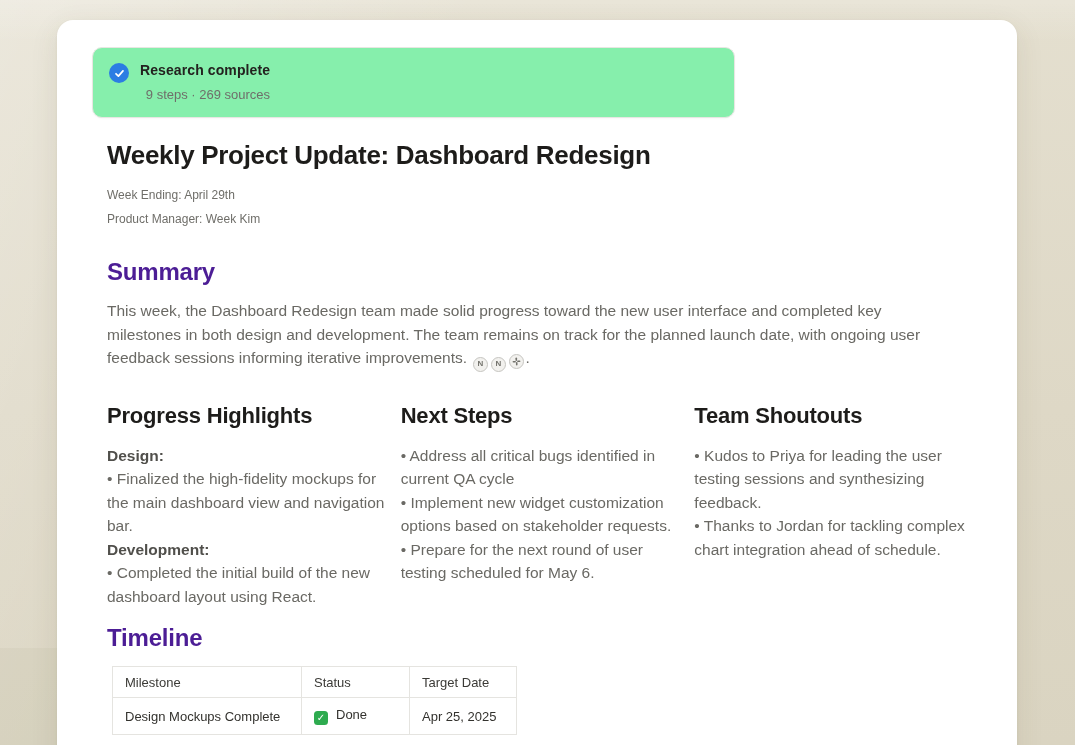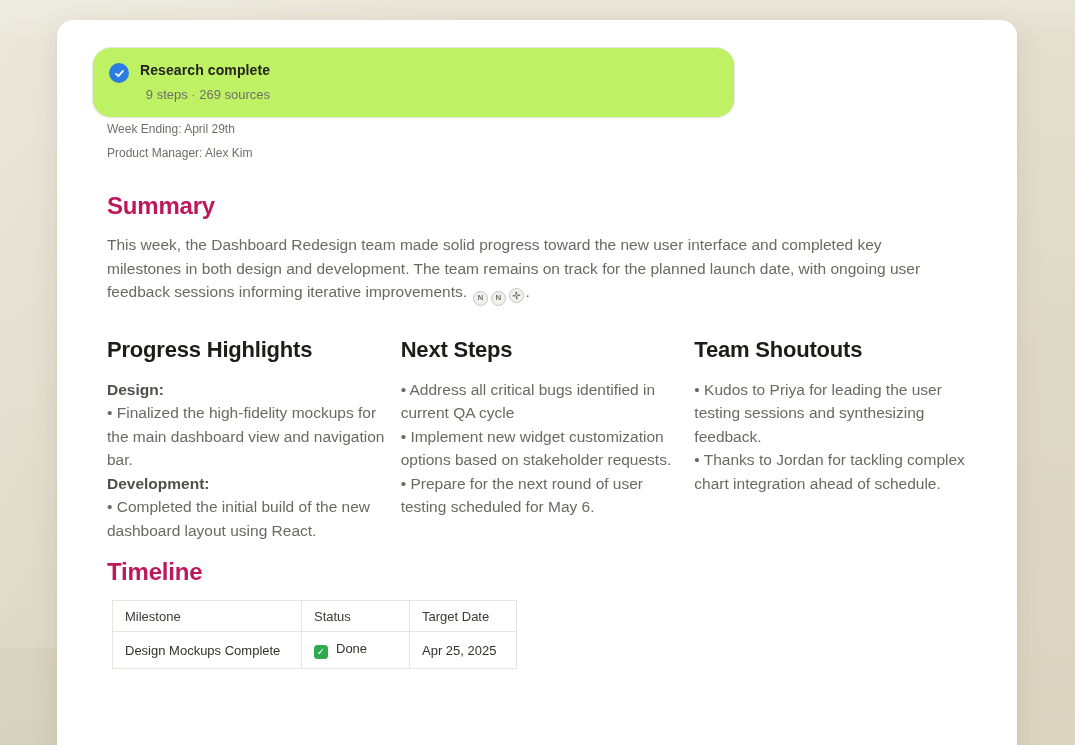--- a/index.html
+++ b/index.html
@@ -20,40 +20,40 @@
   .page-card {
     position:absolute; left:57px; top:20px; width:960px; height:760px;
     background:#FFFFFF; border-radius:16px;
     box-shadow: 0 8px 28px rgba(80,68,40,0.10), 0 1px 3px rgba(80,68,40,0.06);
     padding:27px 45px 0 50px;
   }
 
   
   .research-card {
     width:643px; margin-left:-15px;
-    border:1px solid #E8E6E2; border-radius:19px;
-    background:#bef264; box-shadow:0 1px 2px rgba(0,0,0,0.03);
+    border:1px solid #E8E6E2; border-radius:10px;
+    background:#86efac; box-shadow:0 1px 2px rgba(0,0,0,0.03);
     padding:14px 16px 15px; display:flex; gap:11px; align-items:flex-start;
     cursor:pointer;
   }
   .check-circle {
     width:20px; height:20px; border-radius:50%; background:#2B7DE3;
     flex:0 0 20px; display:flex; align-items:center; justify-content:center; margin-top:1px;
   }
   .research-label { font-size:14px; font-weight:700; color:#23221F; letter-spacing:0.1px; }
   .research-meta  { font-size:13px; color:#6F6E6A; margin-top:9px;text-align:right; }
 
   
   .doc-title {
     font-size:26px; font-weight:700; color:#1D1C1A;
     letter-spacing:-0.3px; margin:22px 0 13px;
   }
   .meta-line { font-size:12px; color:#6F6E69; line-height:23.5px; }
 
-  .h2 { font-size:24px; font-weight:700; color:#be185d; letter-spacing:-0.2px; margin:27px 0 13px; }
+  .h2 { font-size:24px; font-weight:700; color:#4c1d95; letter-spacing:-0.2px; margin:27px 0 13px; }
   .summary-p { font-size:15.5px; color:#6A6964; line-height:23.5px; max-width:832px; }
 
   .src-chip {
     display:inline-flex; width:15px; height:15px; border-radius:50%;
     background:#F2F1EE; border:1px solid #C6C5C1;
     align-items:center; justify-content:center;
     vertical-align:-3px; margin:0 1.5px;
     font-size:8px; font-weight:700; color:#73726C; line-height:1;
     cursor:pointer;
   }
@@ -91,22 +91,23 @@
       <svg width="11" height="11" viewBox="0 0 12 12" aria-hidden="true">
         <path d="M2.2 6.3 L4.8 8.8 L9.8 3.2" fill="none" stroke="#FFFFFF" stroke-width="1.9" stroke-linecap="round" stroke-linejoin="round"></path>
       </svg>
     </span>
     <span>
       <div class="research-label">Research complete</div>
       <div class="research-meta">9 steps  ·  269 sources</div>
     </span>
   </div>
 
+  <h1 class="doc-title">Weekly Project Update: Dashboard Redesign</h1>
   <div class="meta-line">Week Ending: April 29th</div>
-  <div class="meta-line">Product Manager: Alex Kim</div>
+  <div class="meta-line">Product Manager: Week Kim</div>
 
   <div class="h2">Summary</div>
   <p class="summary-p"><span>This week, the Dashboard Redesign team made solid progress toward the new user interface and completed key milestones in both design and development. The team remains on track for the planned launch date, with ongoing user feedback sessions informing iterative improvements.</span>
     <span class="src-chip">N</span><span class="src-chip">N</span><span class="src-chip">
         <svg width="9" height="9" viewBox="0 0 16 16" aria-hidden="true">
           <g fill="#73726C">
             <rect x="6.2" y="1" width="2.8" height="6" rx="1.4"></rect>
             <rect x="9" y="6.2" width="6" height="2.8" rx="1.4"></rect>
             <rect x="7" y="9" width="2.8" height="6" rx="1.4"></rect>
             <rect x="1" y="7" width="6" height="2.8" rx="1.4"></rect>

